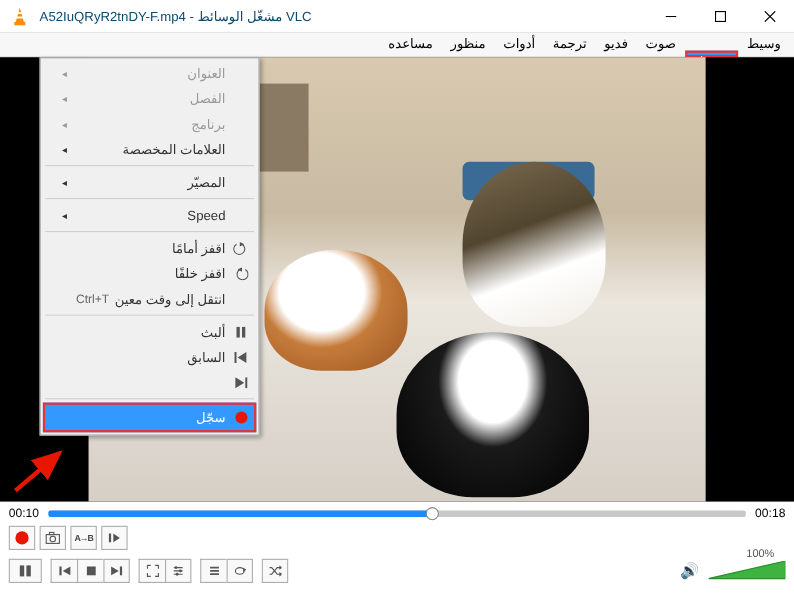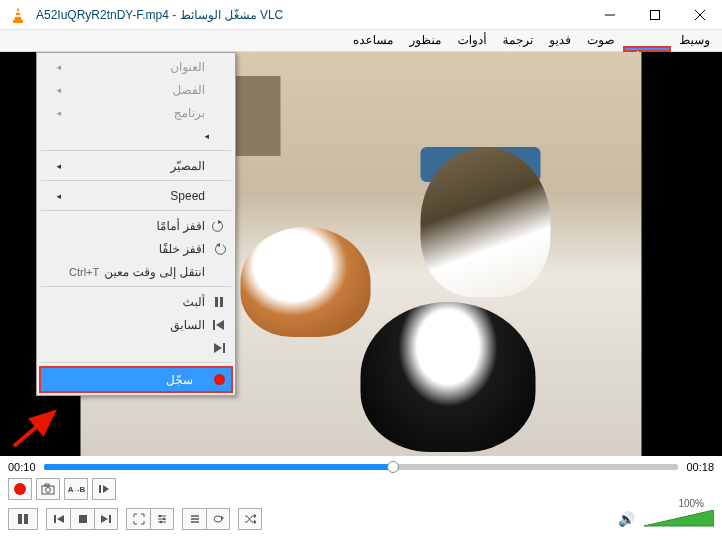--- a/index.html
+++ b/index.html
@@ -20,21 +20,21 @@
   .cat { position: absolute; border-radius: 50% 50% 40% 40%; }
   .cat1 { width: 130px; height: 110px; left: 160px; top: 175px; background: radial-gradient(ellipse at 40% 35%, #fff 0%, #fff 35%, #c57b3a 50%, #9a5520 100%); }
   .cat2 { width: 175px; height: 150px; left: 280px; top: 250px; background: radial-gradient(ellipse at 50% 30%, #fff 0%, #fff 25%, #1a1a1a 40%, #000 100%); }
   .cat3 { width: 130px; height: 150px; left: 340px; top: 95px; background: linear-gradient(160deg, #7a6b50 0%, #52452f 40%, #fff 65%, #f0ece4 100%); }
   .shelf { position: absolute; left: 135px; top: 24px; width: 65px; height: 80px; background: #8a7a63; }
   .bed { position: absolute; left: 340px; top: 95px; width: 120px; height: 35px; background: #3a6b96; border-radius: 6px; }
 
   .dropdown { position: absolute; left: 36px; top: 52px; width: 200px; background: #f0f0f0; border: 1px solid #a0a0a0; box-shadow: 2px 2px 4px rgba(0,0,0,.3); z-index: 100; direction: rtl; padding: 2px; }
   .dd-item { display: flex; align-items: center; height: 23px; padding: 0 4px 0 10px; font-size: 12px; color: #333; position: relative; }
   .dd-item.disabled { color: #9a9a9a; }
-  .dd-item.highlight { background: #3399ff; color: #fff; border: 2px solid #e63333; height: 27px; padding: 0 2px 0 8px; gap: 12px; }
+  .dd-item.highlight { background: #3399ff; color: #fff; border: 2px solid #e63333; height: 27px; padding: 0 2px 0 8px; }
   .dd-ic { width: 20px; display: flex; justify-content: center; font-size: 11px; }
   .dd-label { flex: 1; padding-right: 4px; }
   .dd-arrow { width: 12px; font-size: 9px; }
   .dd-shortcut { color: #666; font-size: 11px; padding-left: 8px; }
   .dd-sep { height: 1px; background: #d0d0d0; margin: 3px 2px; }
   .rec-dot { width: 11px; height: 11px; border-radius: 50%; background: #e81500; display: inline-block; }
 
   .arrow-annot { position: absolute; left: 8px; top: 408px; z-index: 101; }
 
   .seek-row { height: 22px; display: flex; align-items: center; padding: 0 8px; gap: 8px; }
@@ -123,20 +123,21 @@
       <span class="dd-label">الفصل</span>
       <span class="dd-arrow">◂</span>
     </div>
     <div class="dd-item disabled">
       <span class="dd-ic"></span>
       <span class="dd-label">برنامج</span>
       <span class="dd-arrow">◂</span>
     </div>
     <div class="dd-item">
       <span class="dd-ic"></span>
+      <span class="dd-label">العلامات المخصصة</span>
       <span class="dd-arrow">◂</span>
     </div>
     <div class="dd-sep"></div>
     <div class="dd-item">
       <span class="dd-ic"></span>
       <span class="dd-label">المصيّر</span>
       <span class="dd-arrow">◂</span>
     </div>
     <div class="dd-sep"></div>
     <div class="dd-item">

